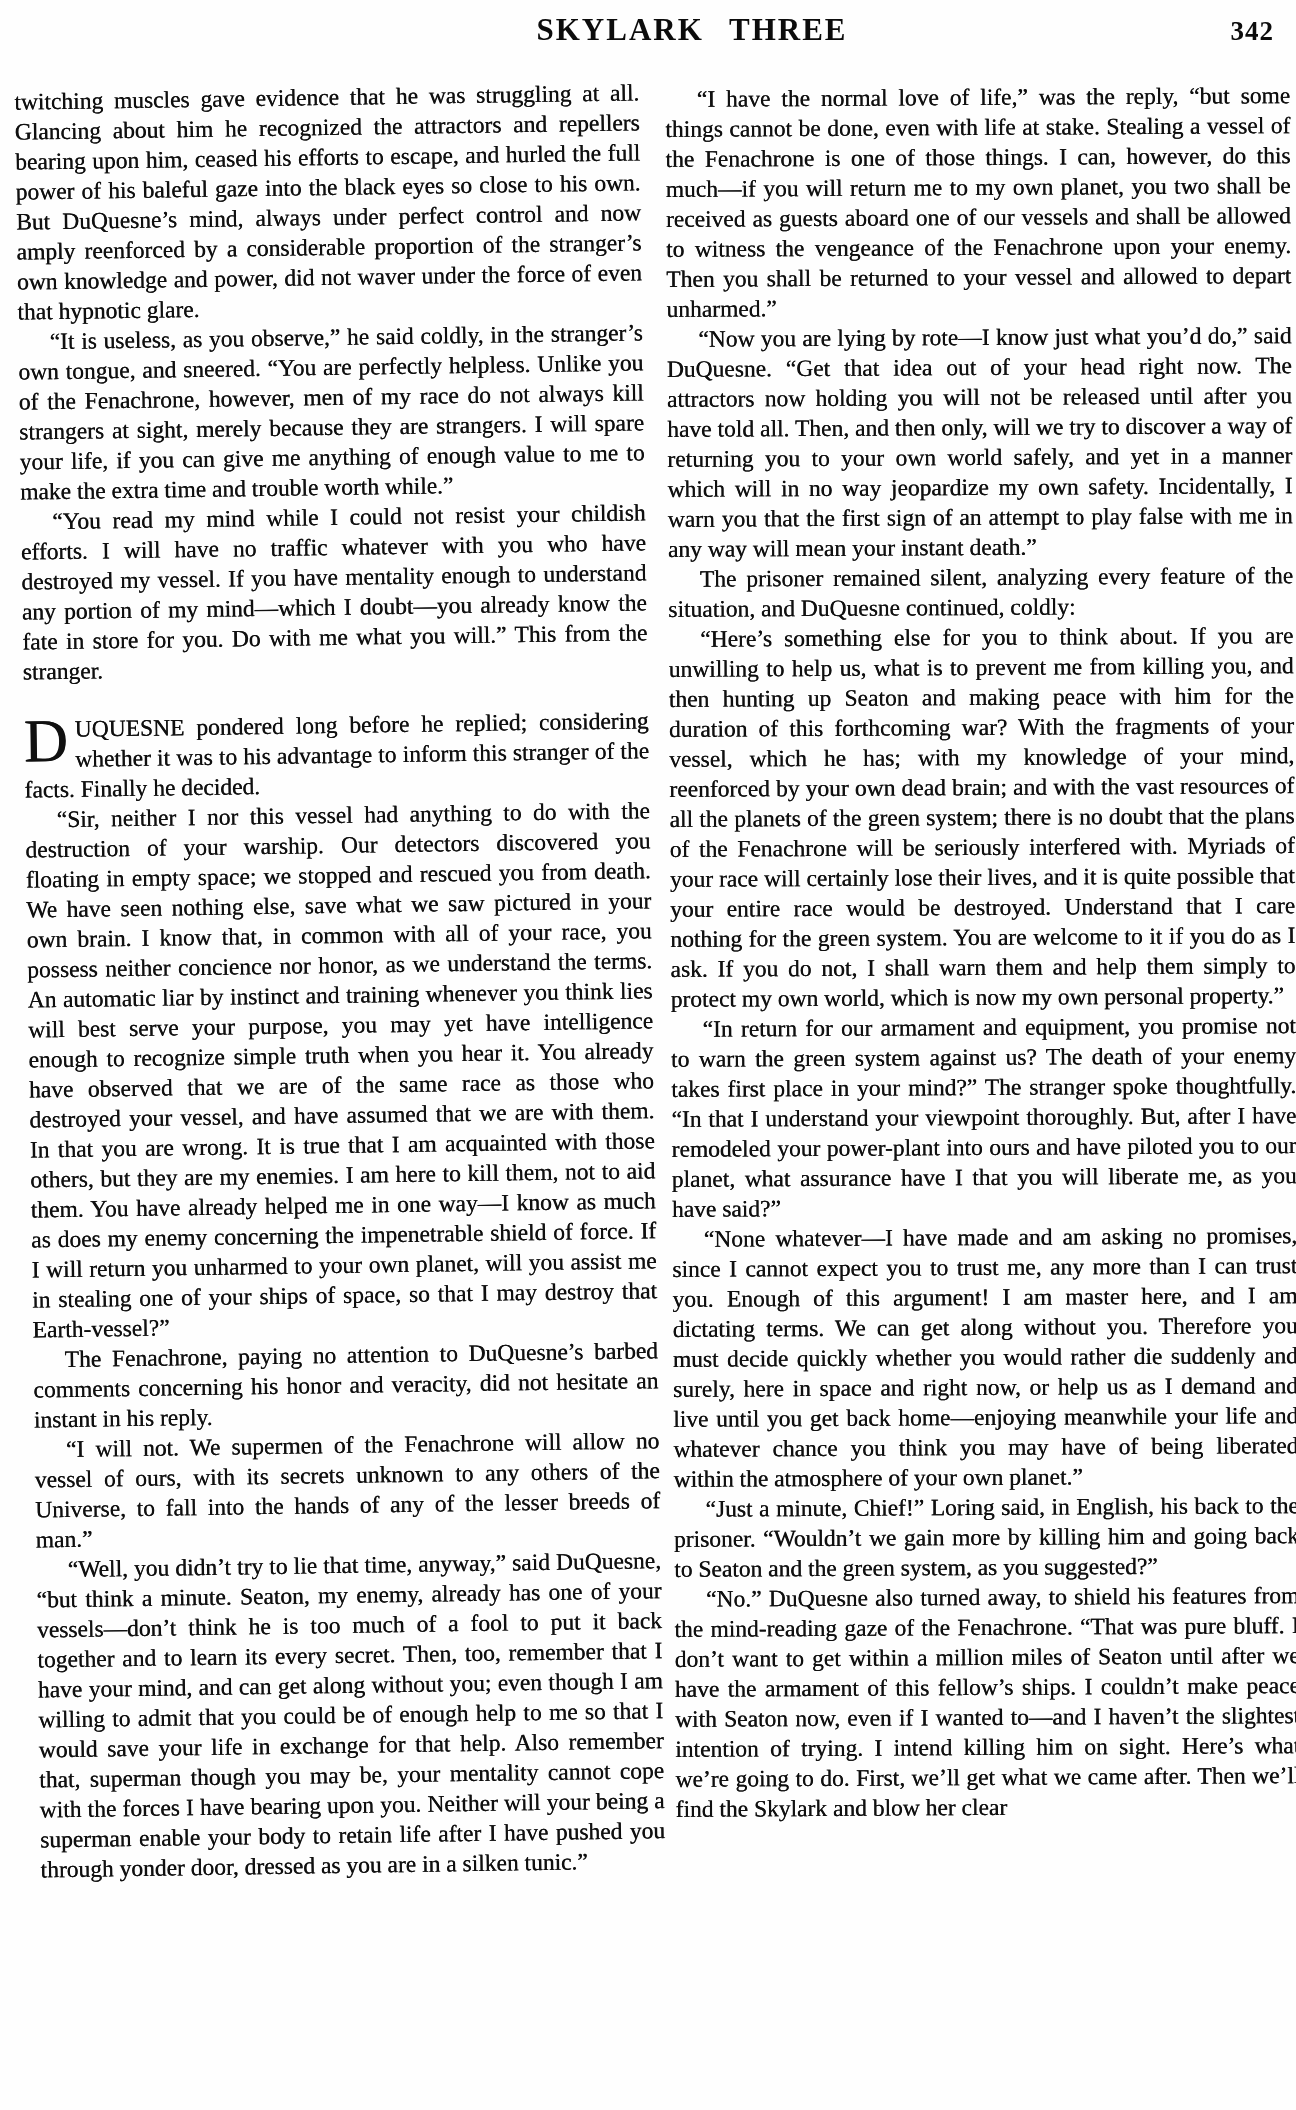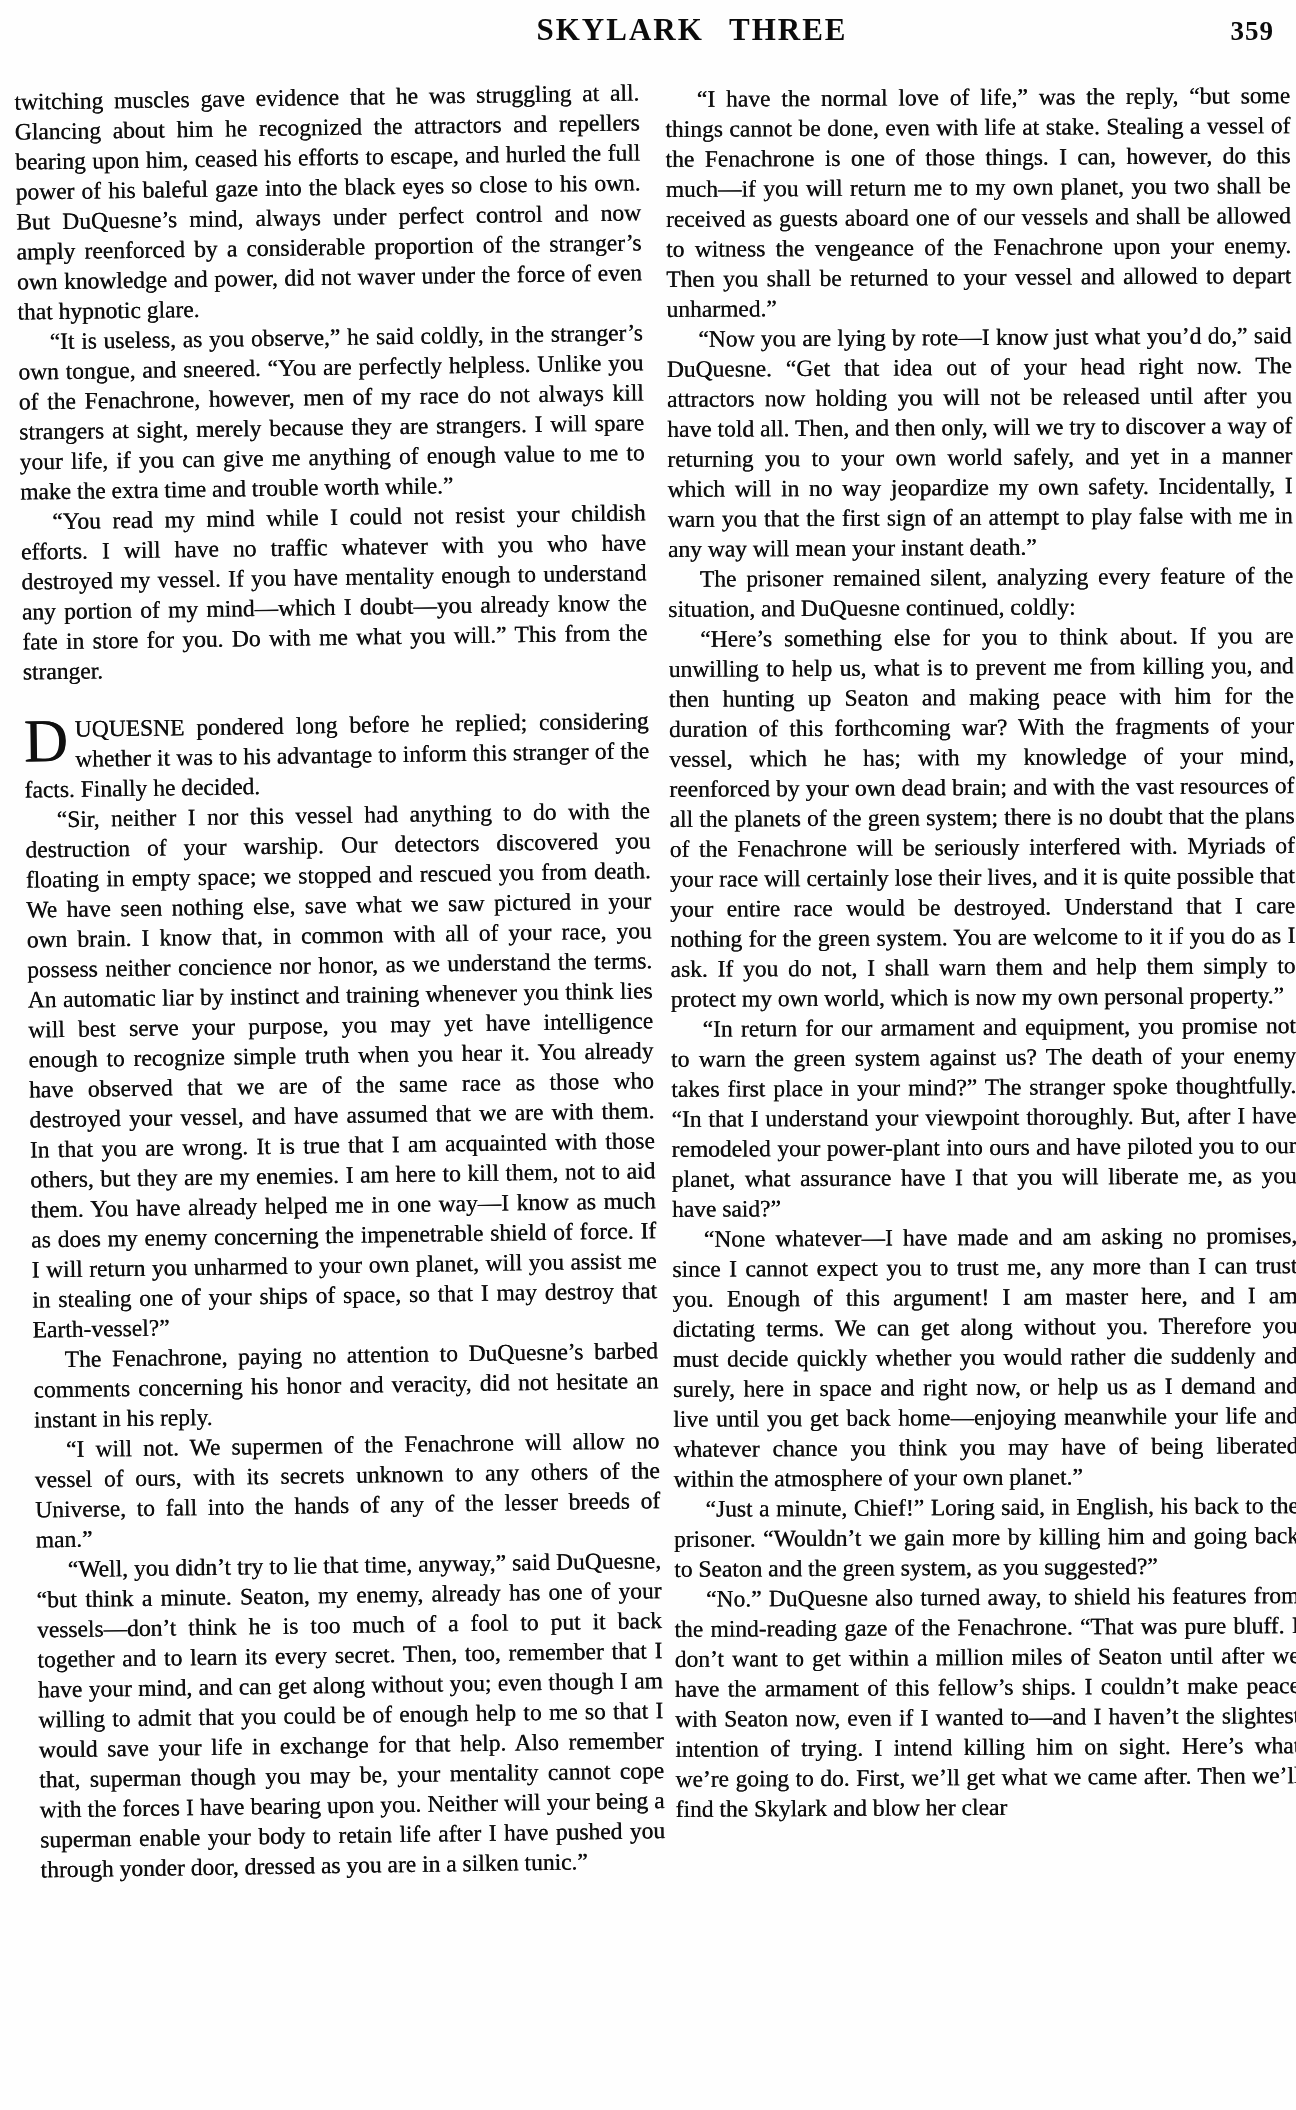--- a/index.html
+++ b/index.html
@@ -74,21 +74,21 @@
   }
   .ital { }
 </style>
 </head>
 <body>
 
 <div class="page">
 
   <div class="running-head">SKYLARK  THREE</div>
 
-  <div class="folio">359</div>
+  <div class="folio">342</div>
 
   <div class="columns">
 
     <div class="col col-left">
       <p class="noindent">twitching muscles gave evidence that he was struggling at all.  Glancing about him he recognized the attractors and repellers bearing upon him, ceased his efforts to escape, and hurled the full power of his baleful gaze into the black eyes so close to his own.  But DuQuesne’s mind, always under perfect control and now amply reenforced by a considerable proportion of the stranger’s own knowledge and power, did not waver under the force of even that hypnotic glare.</p>
       <p>“It is useless, as you observe,” he said coldly, in the stranger’s own tongue, and sneered.  “You are perfectly helpless.  Unlike you of the Fenachrone, however, men of my race do not always kill strangers at sight, merely because they are strangers.  I will spare your life, if you can give me anything of enough value to me to make the extra time and trouble worth while.”</p>
       <p>“You read my mind while I could not resist your childish efforts.  I will have no traffic whatever with you who have destroyed my vessel.  If you have mentality enough to understand any portion of my mind—which I doubt—you already know the fate in store for you.  Do with me what you will.”  This from the stranger.</p>
       <p class="section-start">
         <span class="dropcap">D</span><span>UQUESNE pondered long before he replied; considering whether it was to his advantage to inform this stranger of the facts.  Finally he decided.</span>
       </p>

